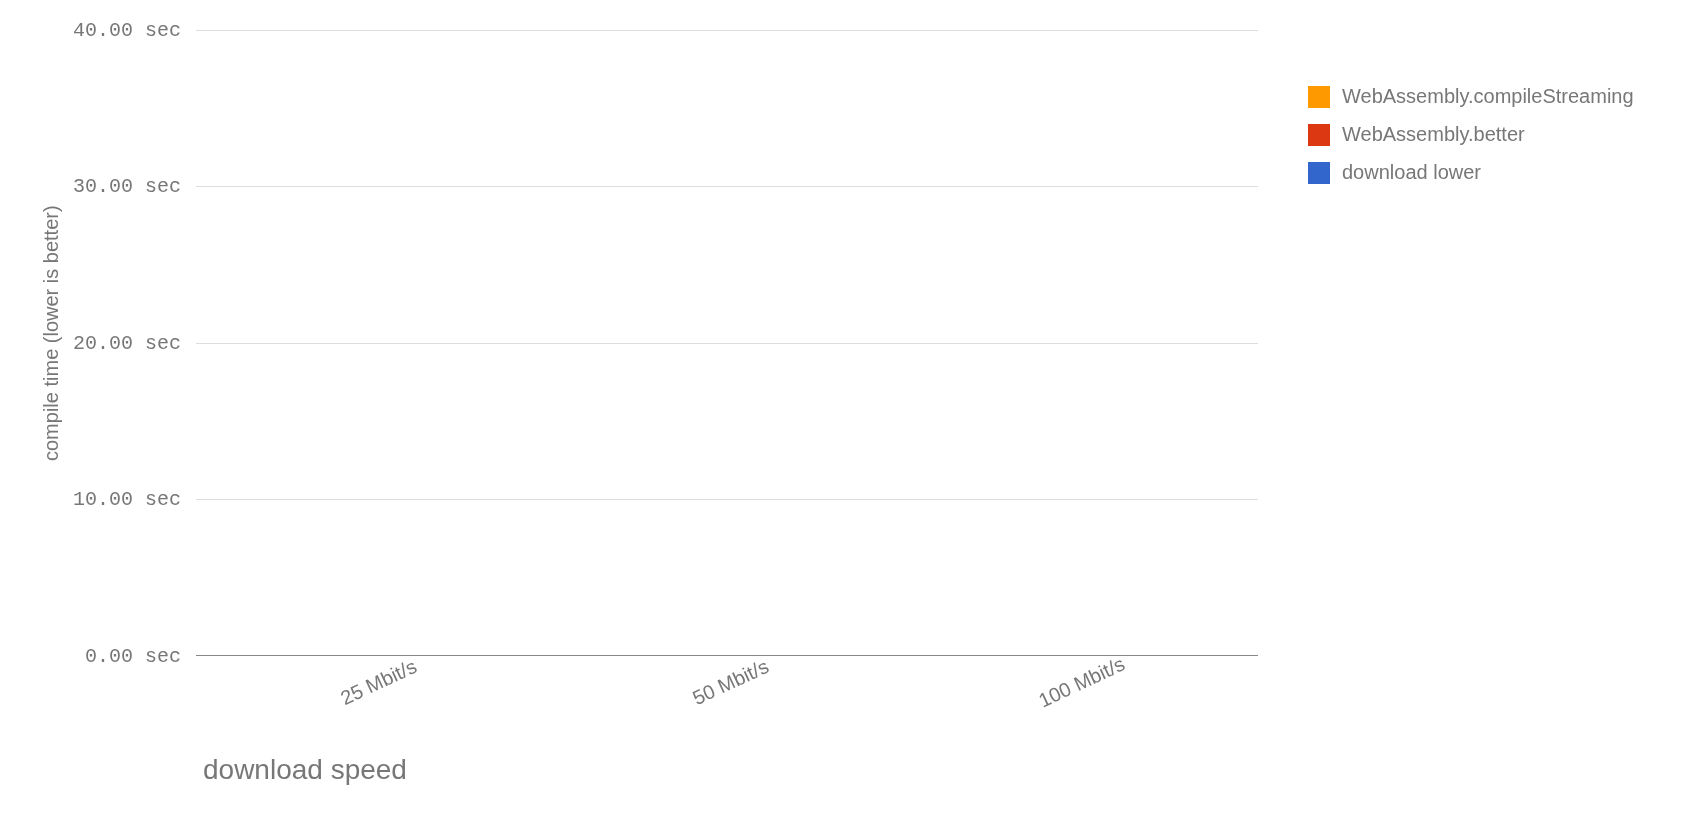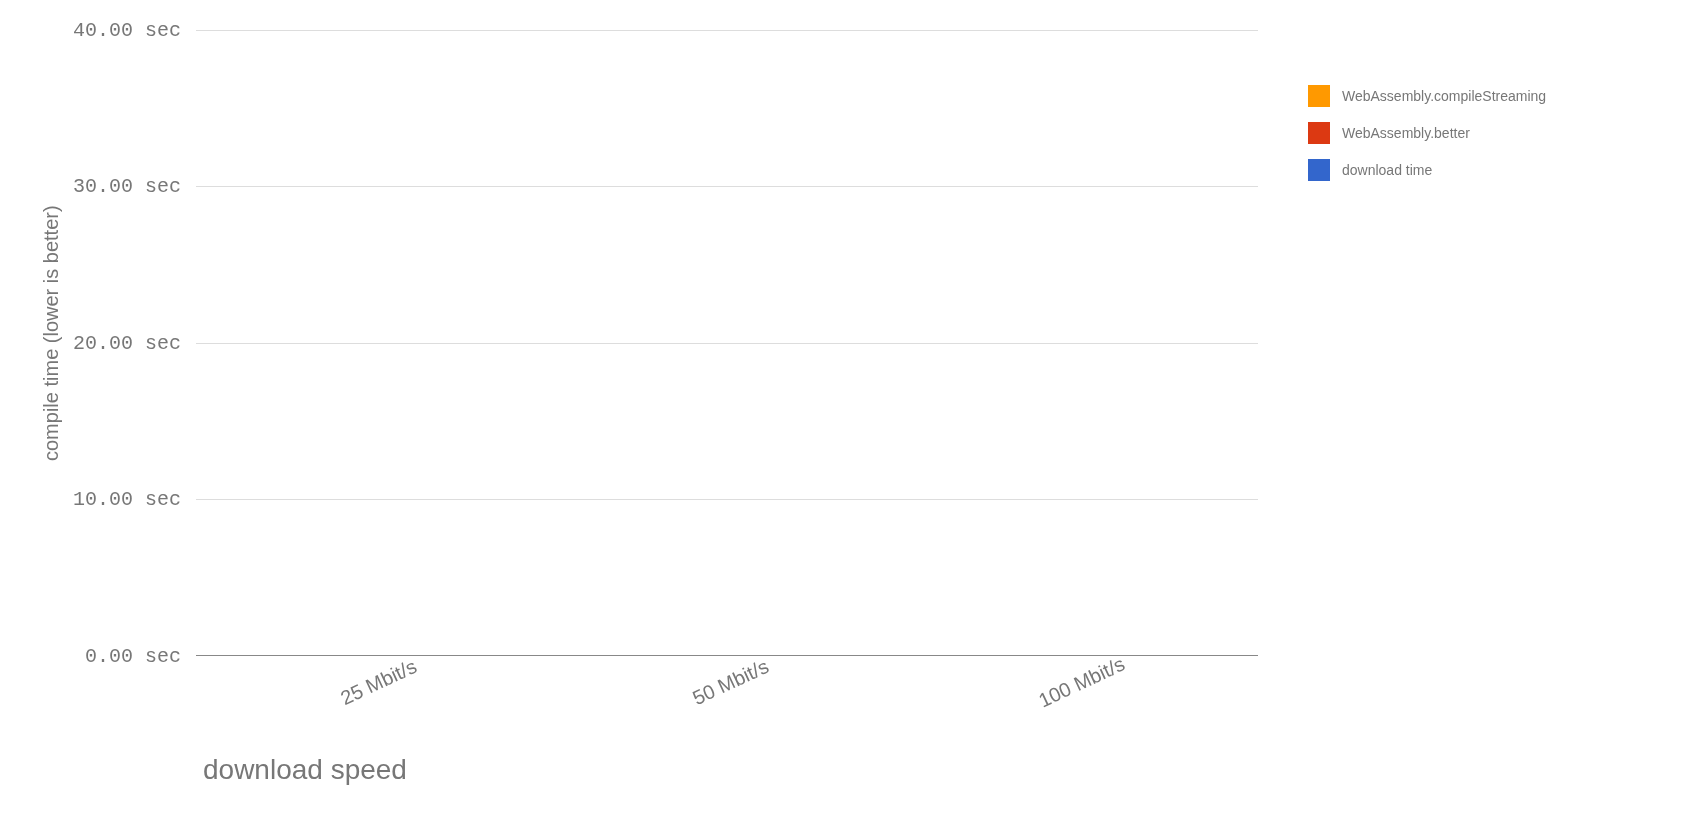--- a/index.html
+++ b/index.html
@@ -112,21 +112,21 @@
       text-align: left;
       color: #777;
       font-size: 28px;
       margin-top: 60px;
       padding-left: 130px;
     }
     .legend {
       padding-left: 50px;
       padding-top: 55px;
       color: #777;
-      font-size: 14px;
+      font-size: 20px;
       width: 400px;
     }
     .legend-item {
       display: flex;
       align-items: center;
       margin-bottom: 15px;
     }
     .legend-swatch {
       width: 22px;
       height: 22px;
@@ -206,16 +206,16 @@
     <div class="legend-item">
       <div class="legend-swatch seg-streaming"></div>
       <span>WebAssembly.compileStreaming</span>
     </div>
     <div class="legend-item">
       <div class="legend-swatch seg-compile"></div>
       <span>WebAssembly.better</span>
     </div>
     <div class="legend-item">
       <div class="legend-swatch seg-download"></div>
-      <span>download time</span>
+      <span>download lower</span>
     </div>
   </div>
 </div>
 
 </body></html>

